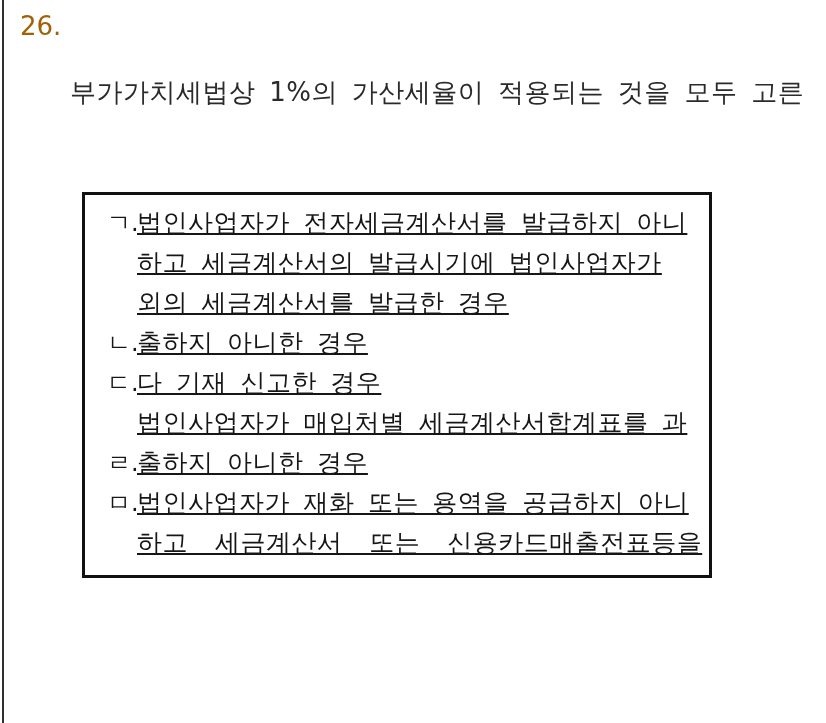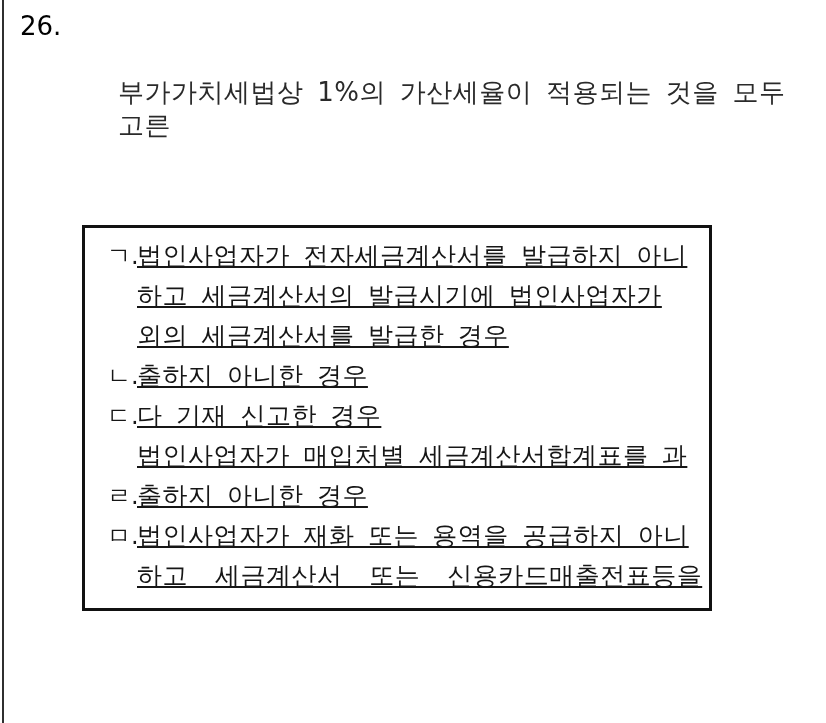--- a/index.html
+++ b/index.html
@@ -14,25 +14,25 @@
   .page-rule {
     position: absolute; left: 2px; top: 0; bottom: 0;
     width: 2px; background: #2f2f2f;
   }
   .content { position: absolute; left: 20px; top: 10px; width: 786px; }
 
   
   .q-header { display: flex; align-items: flex-start; }
   .q-num {
     width: 50px; flex: 0 0 50px;
-    font-size: 26px; line-height: 33px; color: #000000;
+    font-size: 26px; line-height: 33px; color: #a16207;
   }
   .q-text {
     font-size: 26px; line-height: 33px; color: #2a2a2a;
-    letter-spacing: 0.5px; word-spacing: 5px; white-space: pre-wrap; margin-left: 48px;
+    letter-spacing: 0.5px; word-spacing: 5px; white-space: pre-wrap;
   }
 
   
   .items-box {
     margin-left: 62px; margin-top: 17px;
     width: 630px;
     border: 3px solid #111111;
     padding: 8px 6px 12px 22px;
   }
   .box-item { display: flex; align-items: flex-start; }

